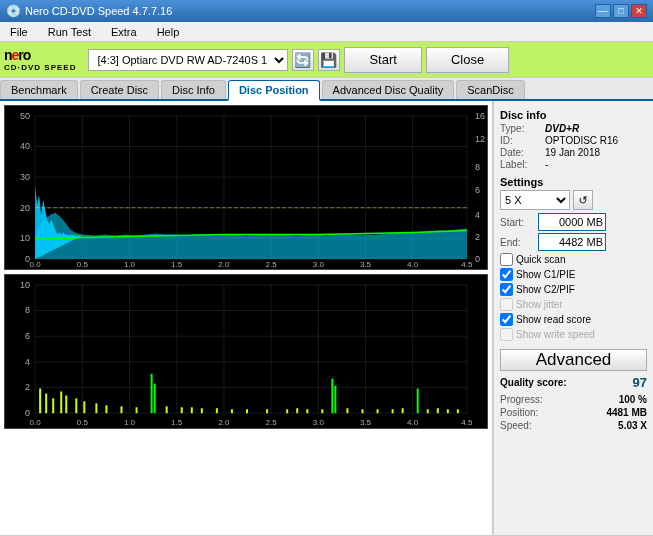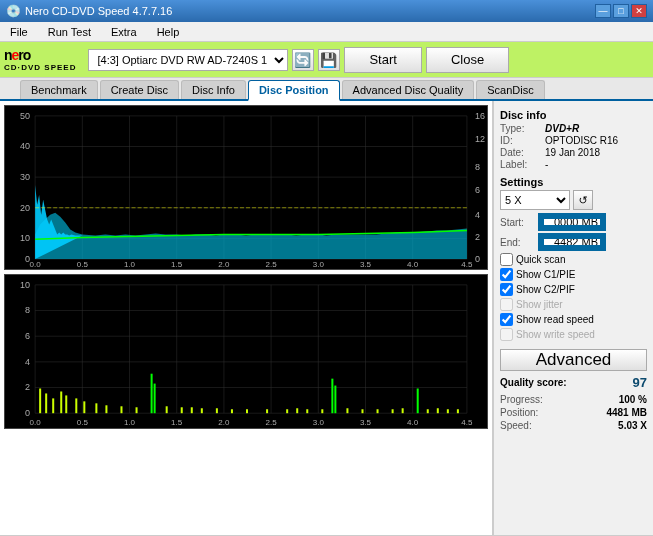--- a/index.html
+++ b/index.html
@@ -93,21 +93,21 @@
       cursor: pointer;
       display: flex; align-items: center; justify-content: center;
       font-size: 14px;
     }
 
     
     .tabs {
       display: flex;
       background: #e8e8e8;
       border-bottom: 2px solid #0060a0;
-      padding: 2px 20px 0;
+      padding: 2px 0 0;
       gap: 2px;
     }
     .tab {
       padding: 3px 10px;
       border: 1px solid #bbb;
       border-bottom: none;
       background: #d0d0d0;
       cursor: pointer;
       font-size: 11px;
       border-radius: 3px 3px 0 0;
@@ -191,21 +191,21 @@
       height: 20px;
       border: 1px solid #aaa;
       background: white;
       font-size: 11px;
       width: 70px;
     }
 
     .mb-input {
       width: 68px;
       height: 18px;
-      border: 6px solid #0369a1;
+      border: 1px solid #0369a1;
       background: white;
       font-size: 11px;
       padding: 0 2px;
       text-align: right;
     }
 
     .mb-row {
       display: flex;
       align-items: center;
       margin-bottom: 2px;
@@ -503,21 +503,21 @@
     <div class="checkbox-row">
       <input type="checkbox" class="cb-input" checked="" style="">
       <span class="cb-label">Show C2/PIF</span>
     </div>
     <div class="checkbox-row">
       <input type="checkbox" class="cb-input" disabled="" style="">
       <span class="cb-label disabled">Show jitter</span>
     </div>
     <div class="checkbox-row">
       <input type="checkbox" class="cb-input" checked="" style="">
-      <span class="cb-label">Show read speed</span>
+      <span class="cb-label">Show read score</span>
     </div>
     <div class="checkbox-row">
       <input type="checkbox" class="cb-input" disabled="" style="">
       <span class="cb-label disabled">Show write speed</span>
     </div>
 
     <button class="advanced-btn">Advanced</button>
 
     <div class="quality-row">
       <span class="quality-label">Quality score:</span>

